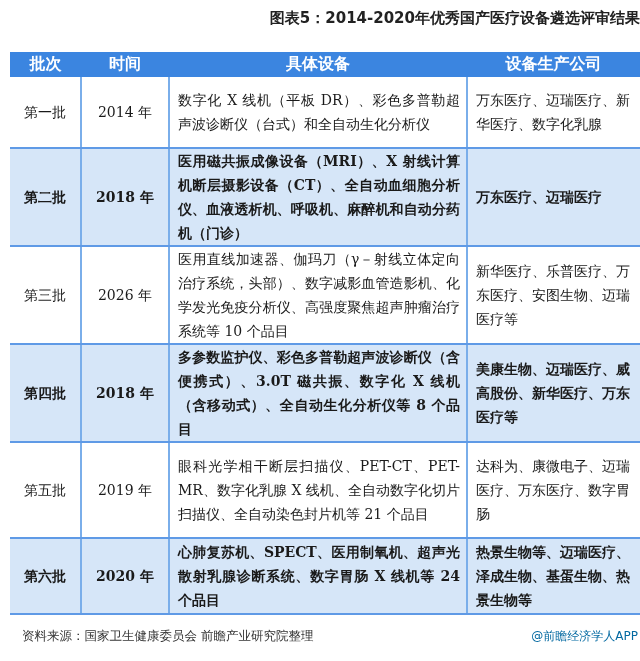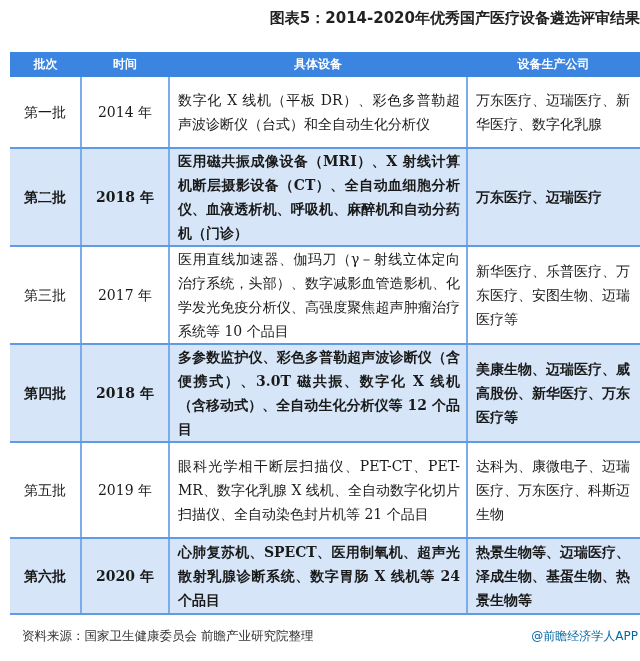--- a/index.html
+++ b/index.html
@@ -14,21 +14,21 @@
     position: absolute; left: 10px; top: 52px; width: 630px;
     border-collapse: collapse; table-layout: fixed;
   }
   table.main col.c1 { width: 71px; }
   table.main col.c2 { width: 88px; }
   table.main col.c3 { width: 298px; }
   table.main col.c4 { width: 173px; }
   thead th {
     background: #3b85e0; color: #ffffff; height: 25px;
     font-family: "DejaVu Sans", "Liberation Sans", sans-serif;
-    font-weight: bold; font-size: 12px; vertical-align: middle;
+    font-weight: bold; font-size: 16px; vertical-align: middle;
     border: none;
   }
   tbody td {
     font-size: 14px; line-height: 24px; vertical-align: middle;
     border-bottom: 2px solid #5f9ae6;
     border-left: 2px solid #7aaeea;
     padding: 0 6px;
   }
   tbody td:first-child { border-left: none; text-align: center; padding: 0; }
   tbody td.year { text-align: center; padding: 8px; }
@@ -77,35 +77,35 @@
       <td class="company">万东医疗、迈瑞医疗、新华医疗、数字化乳腺</td>
     </tr>
     <tr class="alt" style="height:98px">
       <td>第二批</td>
       <td class="year">2018 年</td>
       <td class="equip">医用磁共振成像设备（MRI）、X 射线计算机断层摄影设备（CT）、全自动血细胞分析仪、血液透析机、呼吸机、麻醉机和自动分药机（门诊）</td>
       <td class="company">万东医疗、迈瑞医疗</td>
     </tr>
     <tr style="height:97px">
       <td>第三批</td>
-      <td class="year">2017 年</td>
+      <td class="year">2026 年</td>
       <td class="equip">医用直线加速器、伽玛刀（γ－射线立体定向治疗系统，头部）、数字减影血管造影机、化学发光免疫分析仪、高强度聚焦超声肿瘤治疗系统等 10 个品目</td>
       <td class="company">新华医疗、乐普医疗、万东医疗、安图生物、迈瑞医疗等</td>
     </tr>
     <tr class="alt" style="height:97px">
       <td>第四批</td>
       <td class="year">2018 年</td>
-      <td class="equip">多参数监护仪、彩色多普勒超声波诊断仪（含便携式）、3.0T 磁共振、数字化 X 线机（含移动式）、全自动生化分析仪等 12 个品目</td>
+      <td class="equip">多参数监护仪、彩色多普勒超声波诊断仪（含便携式）、3.0T 磁共振、数字化 X 线机（含移动式）、全自动生化分析仪等 8 个品目</td>
       <td class="company">美康生物、迈瑞医疗、威高股份、新华医疗、万东医疗等</td>
     </tr>
     <tr style="height:96px">
       <td>第五批</td>
       <td class="year">2019 年</td>
       <td class="equip">眼科光学相干断层扫描仪、PET-CT、PET-MR、数字化乳腺 X 线机、全自动数字化切片扫描仪、全自动染色封片机等 21 个品目</td>
-      <td class="company">达科为、康微电子、迈瑞医疗、万东医疗、科斯迈生物</td>
+      <td class="company">达科为、康微电子、迈瑞医疗、万东医疗、数字胃肠</td>
     </tr>
     <tr class="alt" style="height:76px">
       <td>第六批</td>
       <td class="year">2020 年</td>
       <td class="equip">心肺复苏机、SPECT、医用制氧机、超声光散射乳腺诊断系统、数字胃肠 X 线机等 24 个品目</td>
       <td class="company">热景生物等、迈瑞医疗、泽成生物、基蛋生物、热景生物等</td>
     </tr>
   </tbody>
 </table>
 

